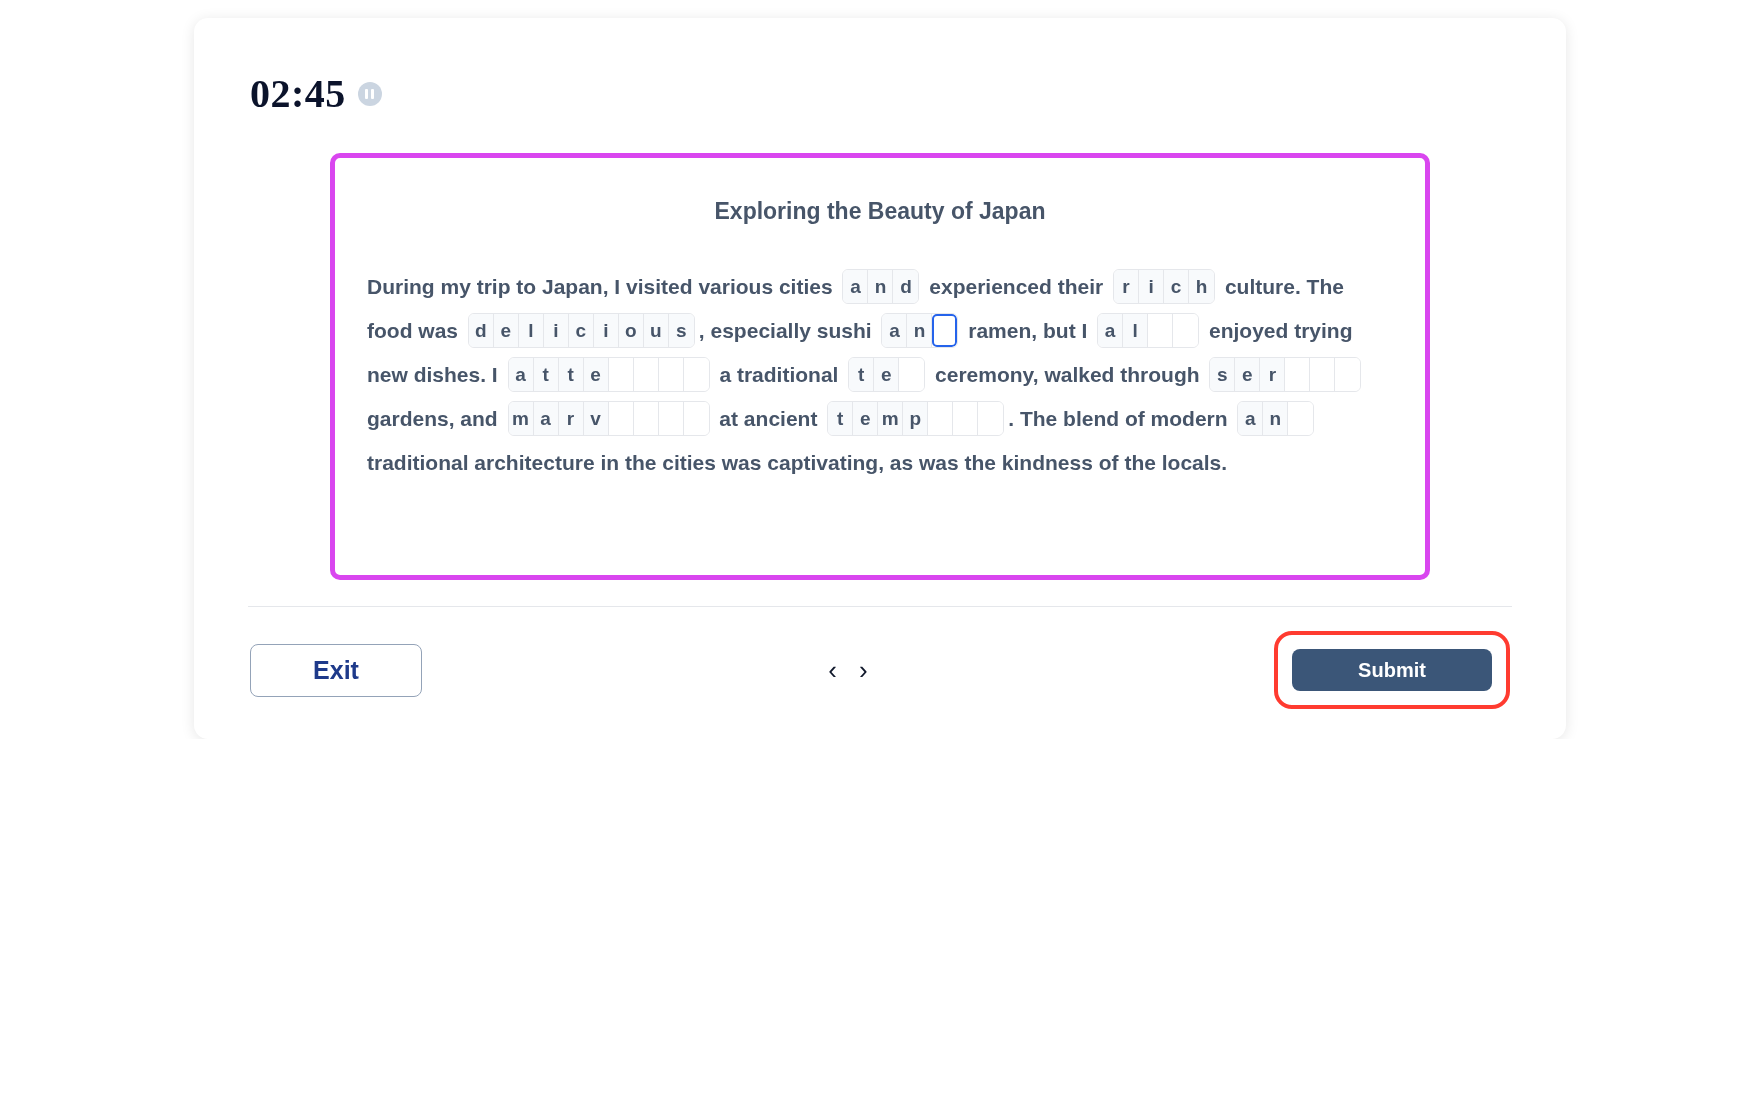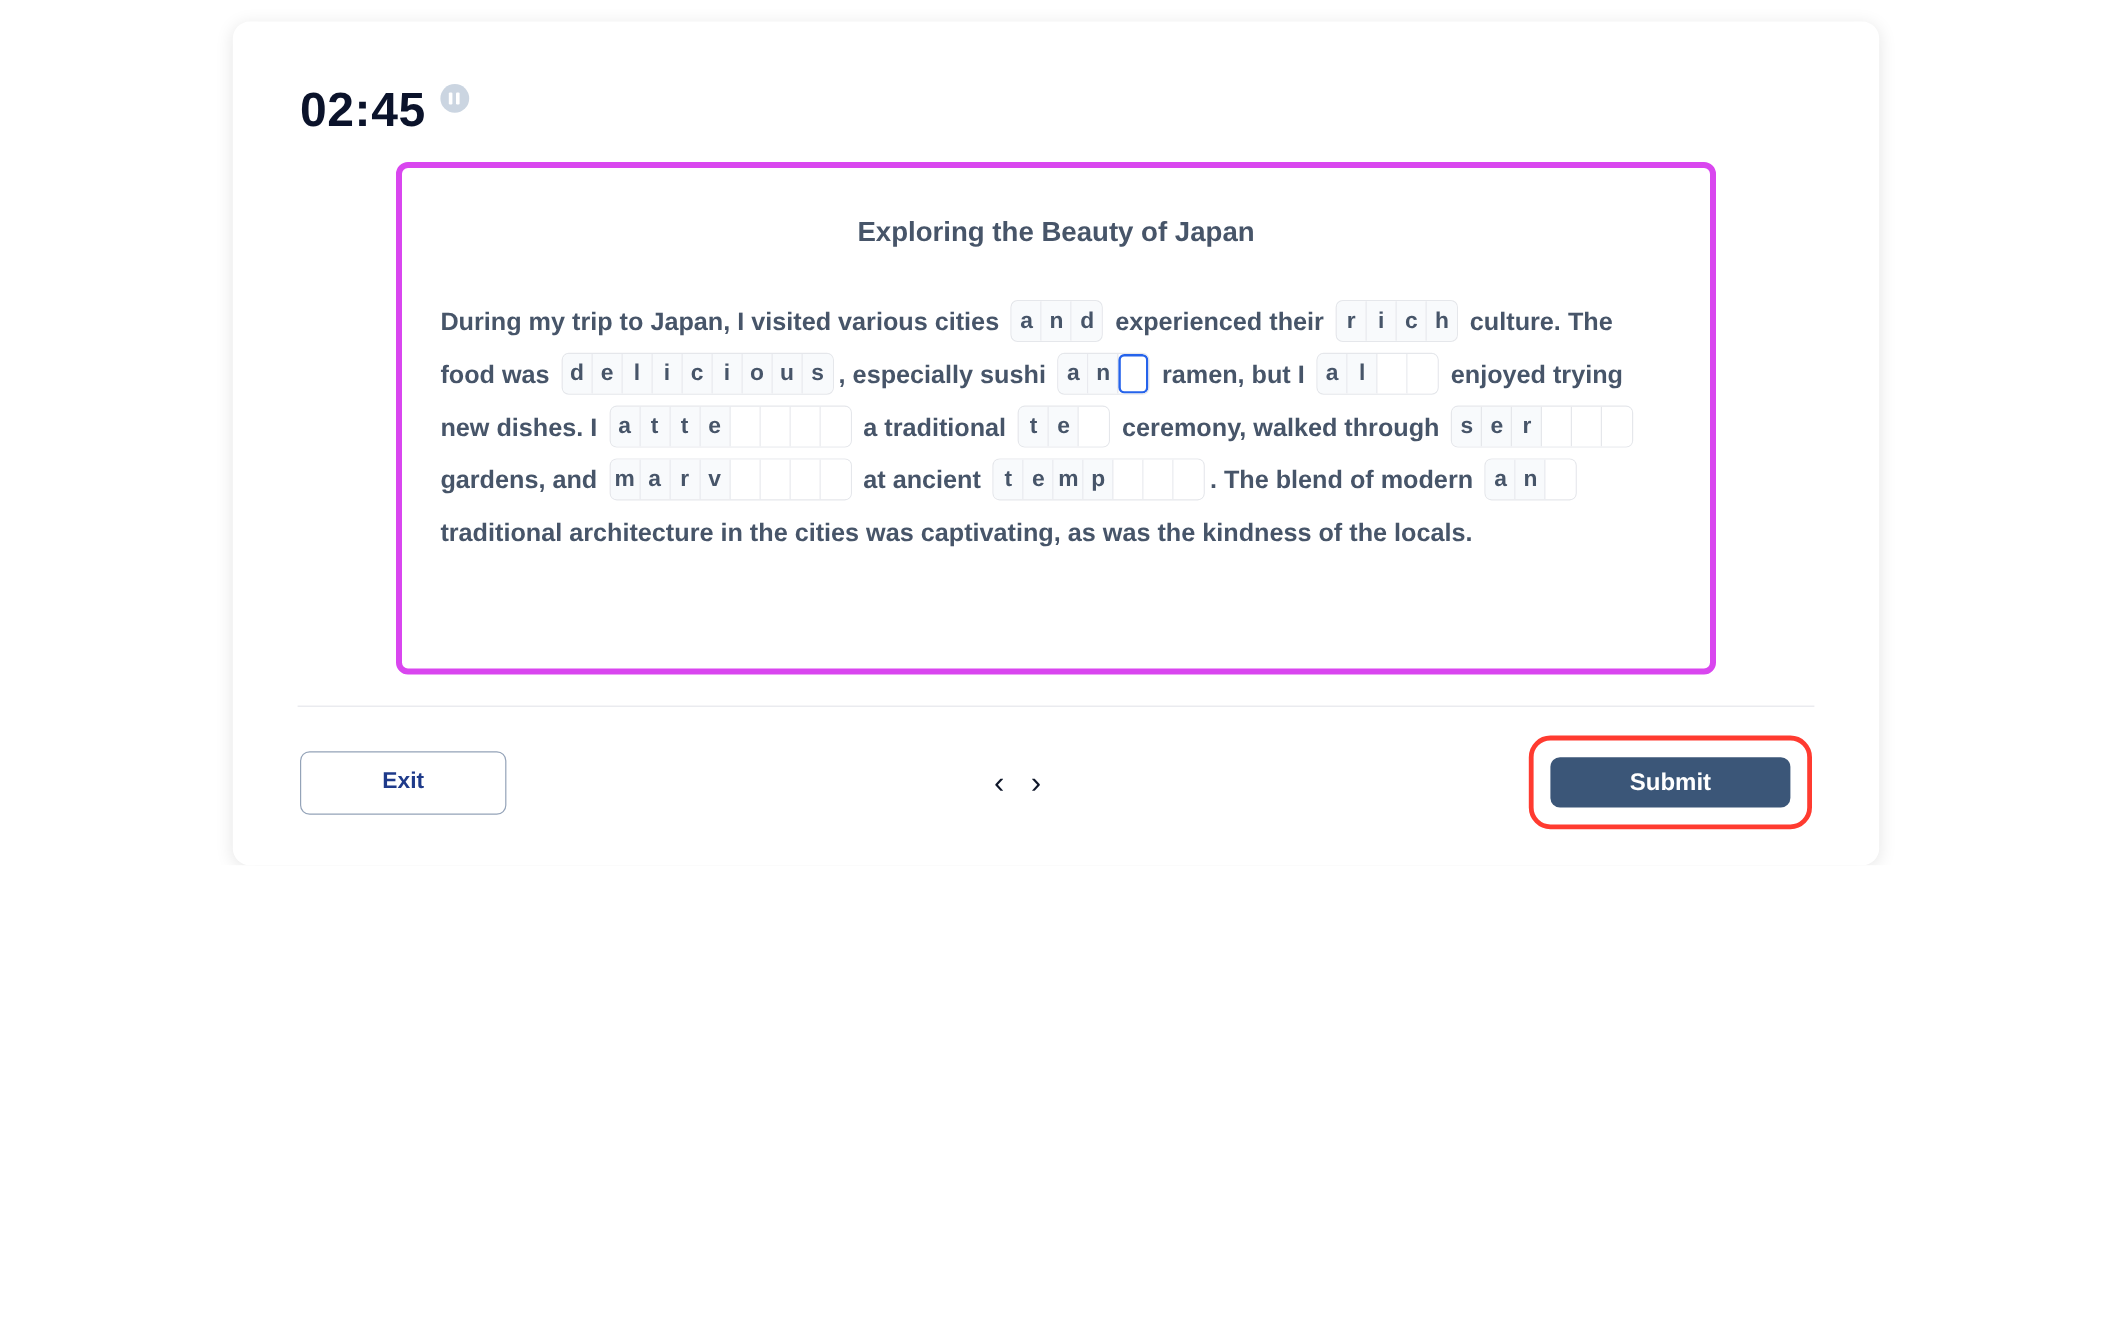--- a/index.html
+++ b/index.html
@@ -1,33 +1,33 @@
 <!DOCTYPE html>
 <html><head>
   <meta charset="utf-8">
   <style>
     * { margin:0; padding:0; box-sizing:border-box; }
     body { font-family: -apple-system, BlinkMacSystemFont, "Segoe UI", Helvetica, Arial, sans-serif; background:#fff; color:#0f172a; }
     .card { width:1372px; margin:18px auto 0; background:#fff; border-radius:14px; box-shadow:0 2px 14px rgba(0,0,0,.10); padding:52px 56px 30px; position:relative; }
-    .timer-row { display:flex; align-items:flex-start; gap:12px; margin-bottom:20px; }
+    .timer-row { display:flex; align-items:center; gap:12px; margin-bottom:36px;font-family:Liberation Serif, serif; }
     .timer { font-size:40px; font-weight:800; letter-spacing:.5px; color:#0b132b; }
     .pause-icon { width:24px; height:24px; border-radius:50%; background:#cbd5e1; display:inline-flex; align-items:center; justify-content:center; }
     .pause-icon span{ display:inline-block; width:3px; height:10px; background:#fff; margin:0 1.5px; border-radius:1px;}
     .instruction { text-align:center; font-size:29px; font-weight:800; color:#111827; margin-bottom:46px; }
     .panel { border:5px solid #d946ef; border-radius:10px; padding:40px 32px 90px; margin:0 80px 26px; }
     .panel-title { text-align:center; font-size:23px; font-weight:700; color:#475569; margin-bottom:40px; }
     .passage { font-size:21px; color:#475569; line-height:2.1; font-weight:700;}
     .word { display:inline-flex; vertical-align:middle; margin:0 4px; border:1px solid #e5e7eb; border-radius:6px; overflow:hidden; background:#fff; position:relative; top:-2px;}
     .cell { width:25px; height:33px; display:inline-flex; align-items:center; justify-content:center; font-size:19px; color:#475569; border-right:1px solid #e5e7eb; background:#fff; }
     .cell:last-child{ border-right:none;}
     .cell.filled { background:#f8fafc; }
     .cell.active { border:2.5px solid #2563eb; border-radius:5px; }
     .footer-line { height:1px; background:#e5e7eb; margin:0 -2px 24px; }
     .footer { display:flex; align-items:center; justify-content:space-between; }
-    .exit-btn { width:172px; height:53px; border:1.5px solid #94a3b8; border-radius:8px; background:#fff; color:#1e3a8a; font-size:19px; font-weight:700; display:flex; align-items:center; justify-content:center; cursor:pointer;}
+    .exit-btn { width:172px; height:53px; border:1.5px solid #94a3b8; border-radius:8px; background:#fff; color:#1e3a8a; font-size:25px; font-weight:700; display:flex; align-items:center; justify-content:center; cursor:pointer;}
     .nav { display:flex; gap:22px; font-size:26px; color:#0f172a; }
     .chev{ cursor:pointer; }
     .submit-wrap { border:4px solid #ff3b30; border-radius:18px; padding:14px; }
     .submit-btn { width:200px; height:42px; background:#3b5678; color:#fff; border:none; border-radius:8px; font-size:20px; font-weight:700; cursor:pointer; }
   </style>
 </head>
 <body>
 
 <div class="card">
   <div class="timer-row">

